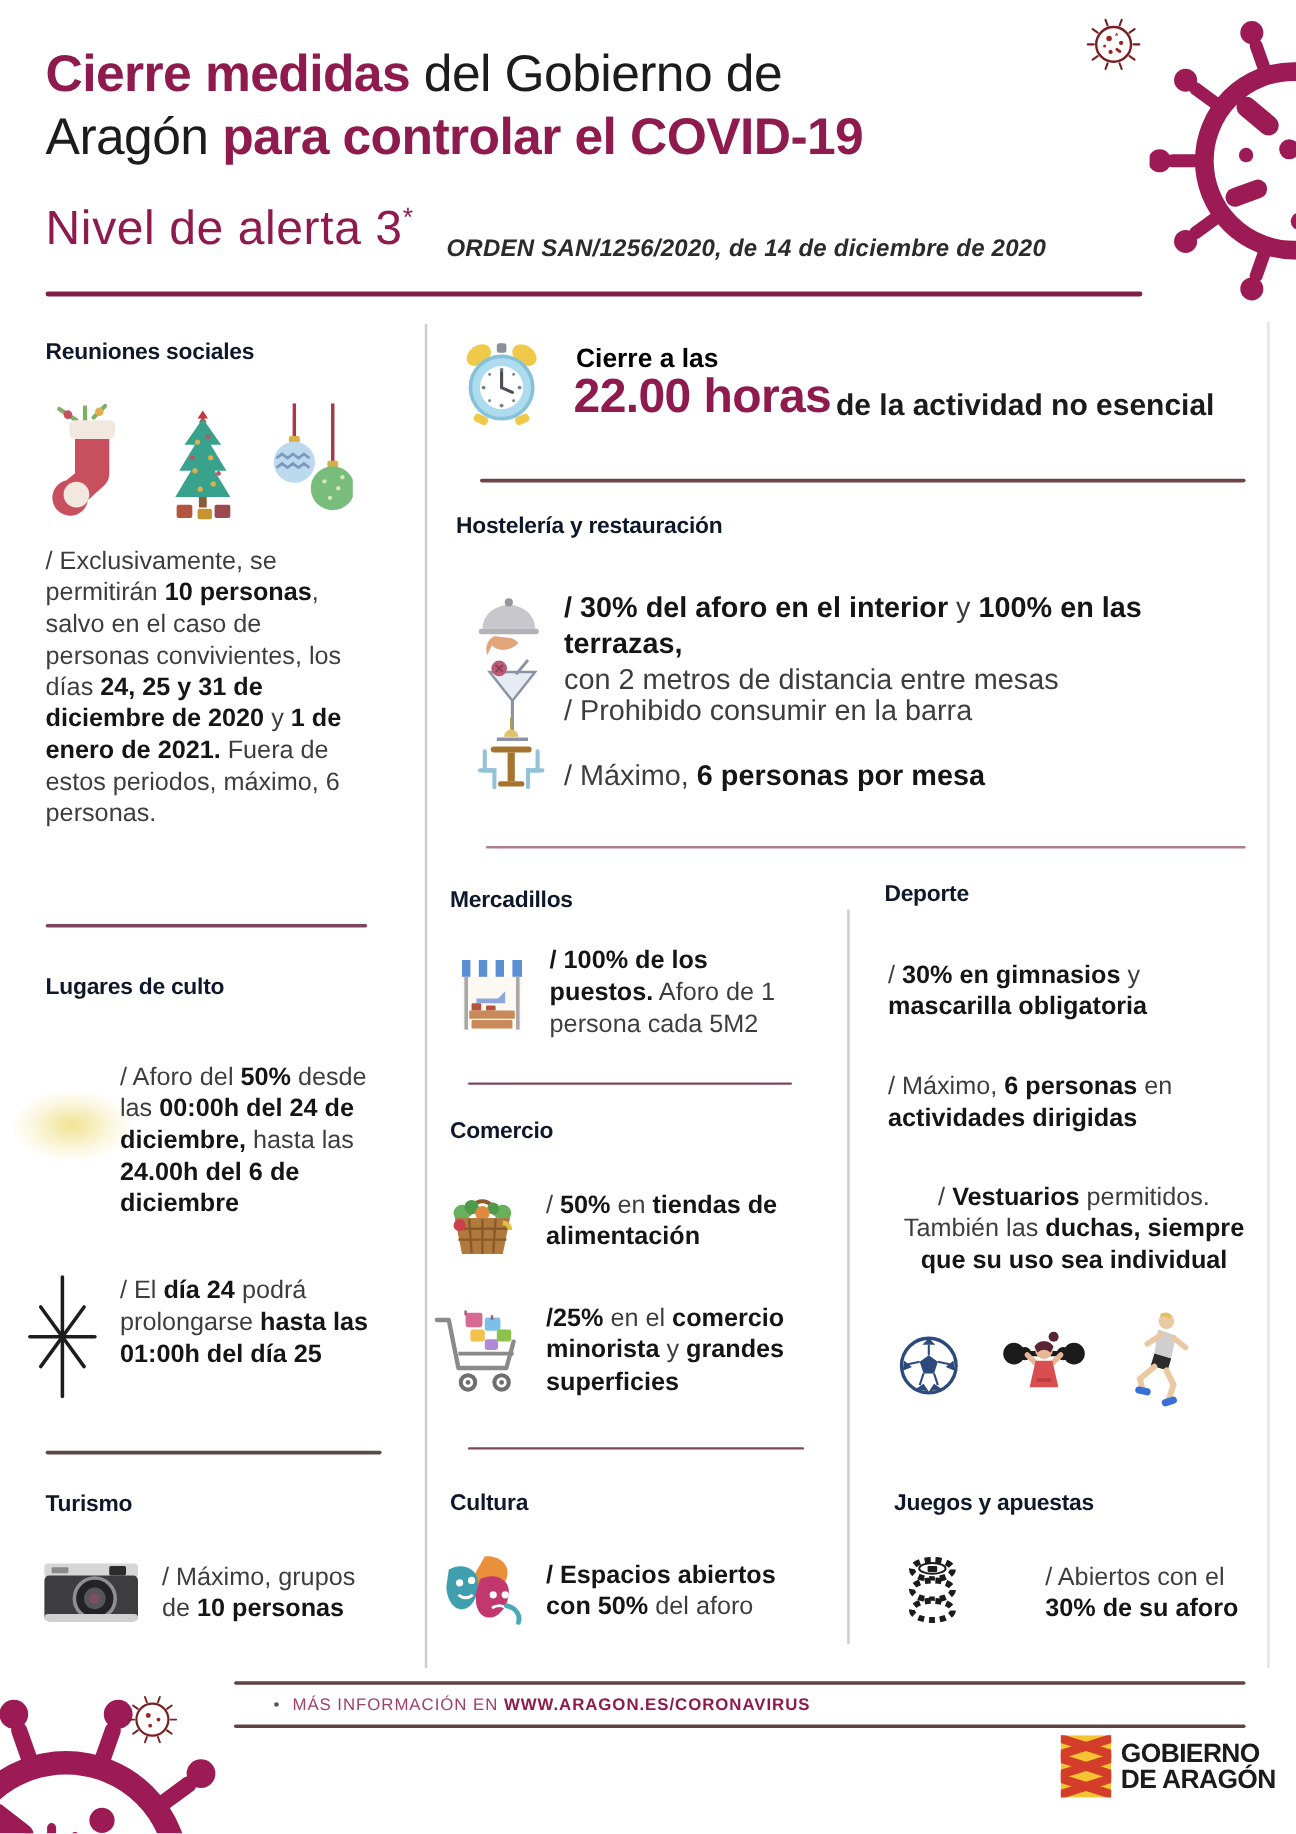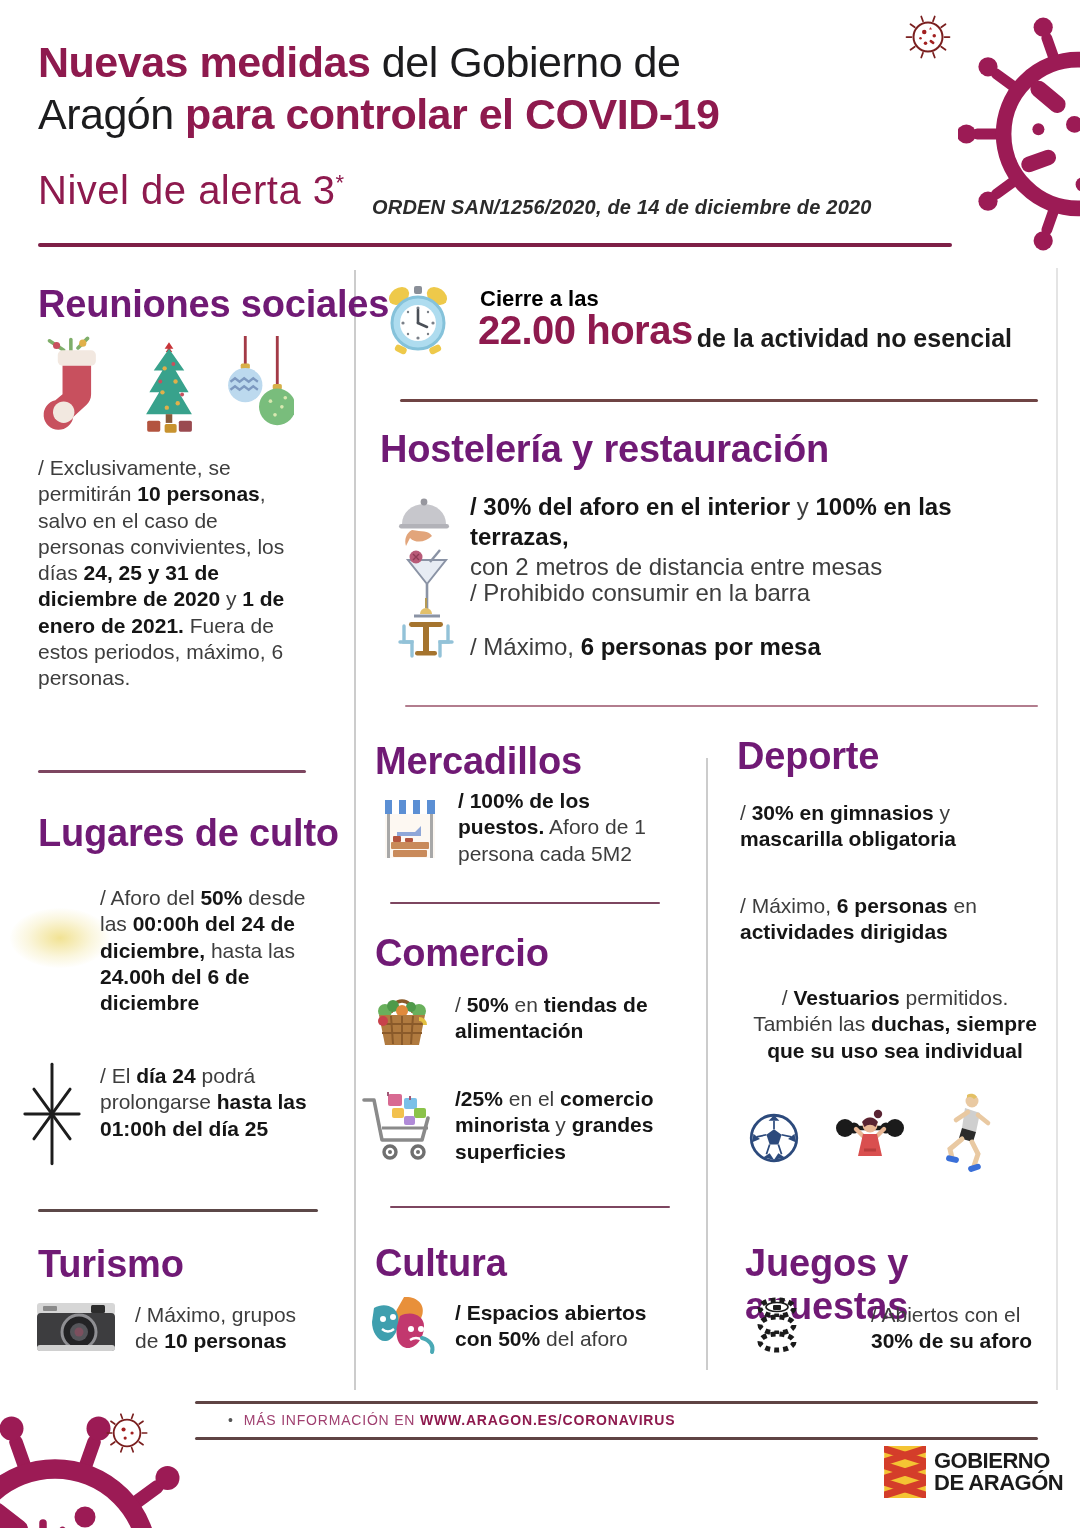--- a/index.html
+++ b/index.html
@@ -9,21 +9,21 @@
   
   .title{font-size:43px;line-height:1.21;letter-spacing:-0.5px;font-weight:500;color:#1c1c1e;}
   .title .acc{color:#8E1A4E;font-weight:800;}
   .alert{font-size:40px;font-weight:300;color:#8E1A4E;letter-spacing:0.5px;}
   .alert sup{font-size:22px;font-weight:400;}
   .order{font-size:20px;font-style:italic;font-weight:600;color:#2b2b2b;letter-spacing:0.2px;}
   .rule{background:#7E1F47;height:4px;border-radius:2px;}
   .thinrule{height:2.5px;border-radius:2px;}
   .vline{width:2px;background:#cccccc;}
   
-  .h-sec{font-weight:800;color:#701a75;font-size:38px;letter-spacing:-0.2px;}
+  .h-sec{font-weight:800;color:#0f172a;font-size:19px;letter-spacing:-0.2px;}
   
   .item{font-size:21px;color:#3d3d3d;line-height:1.25;font-weight:400;}
   .item .b{font-weight:700;color:#151515;}
   .item.small{font-size:24px;}
   
   .close-intro{font-size:22px;font-weight:700;color:#000000;}
   .close-time{font-size:40px;font-weight:800;color:#8E1A4E;letter-spacing:-0.5px;}
   .close-scope{font-size:25px;font-weight:700;color:#1b1b1b;}
   .baseline-row{display:flex;align-items:flex-end;gap:4px;}
   
@@ -32,21 +32,21 @@
   .logo-text{font-size:22px;line-height:0.98;font-weight:800;color:#1b1b1b;letter-spacing:-0.5px;}
   .glow{background:radial-gradient(ellipse at center,rgba(238,219,120,0.8) 0%,rgba(245,235,180,0.45) 45%,rgba(255,255,255,0) 72%);}
   svg{display:block;}
 </style>
 </head>
 <body>
 
 <div class="page">
 
   <div class="abs title" style="left:38px;top:36px;">
-    <span class="acc">Nuevas medidas</span><span> del Gobierno de</span><br>
+    <span class="acc">Cierre medidas</span><span> del Gobierno de</span><br>
     <span>Aragón </span><span class="acc">para controlar el COVID-19</span>
   </div>
 
   <div class="abs alert" style="left:38px;top:168px;">
     <span>Nivel de alerta 3</span><sup>*</sup>
   </div>
   <div class="abs order" style="left:372px;top:196px;">ORDEN SAN/1256/2020, de 14 de diciembre de 2020</div>
 
   <div class="abs rule" style="left:38px;top:243px;width:914px;"></div>
 

